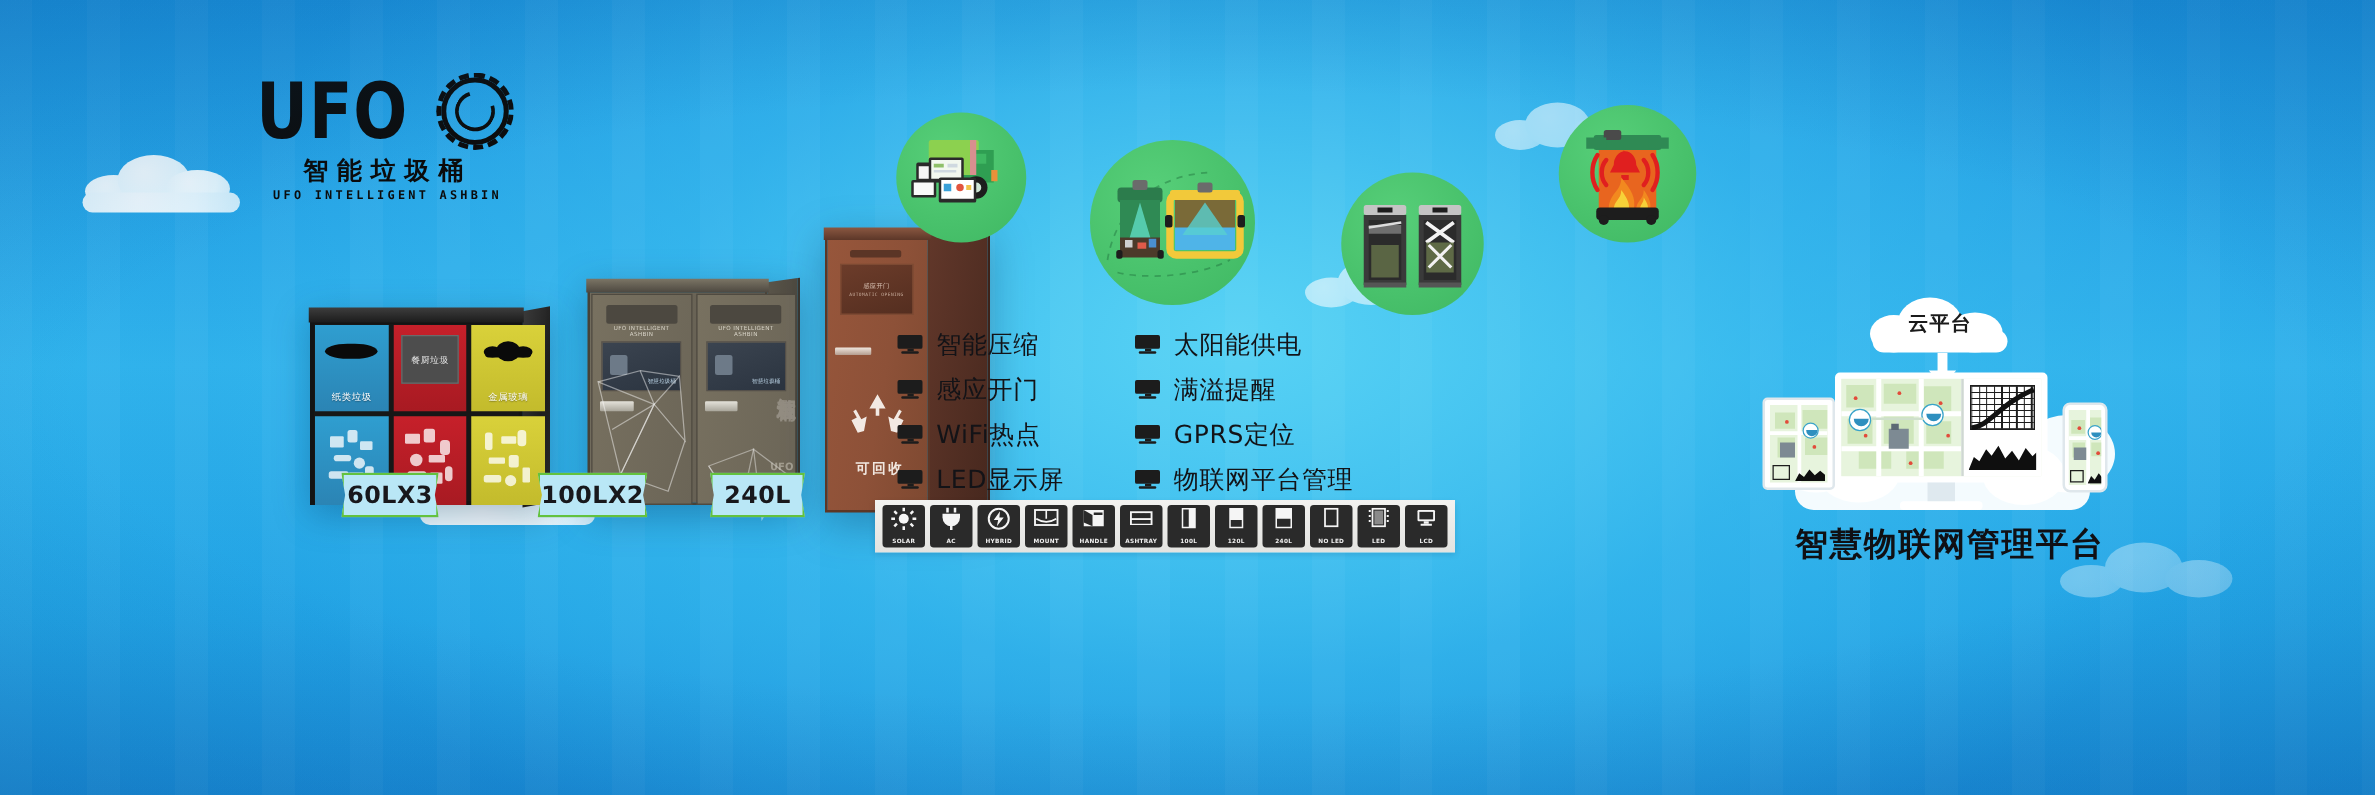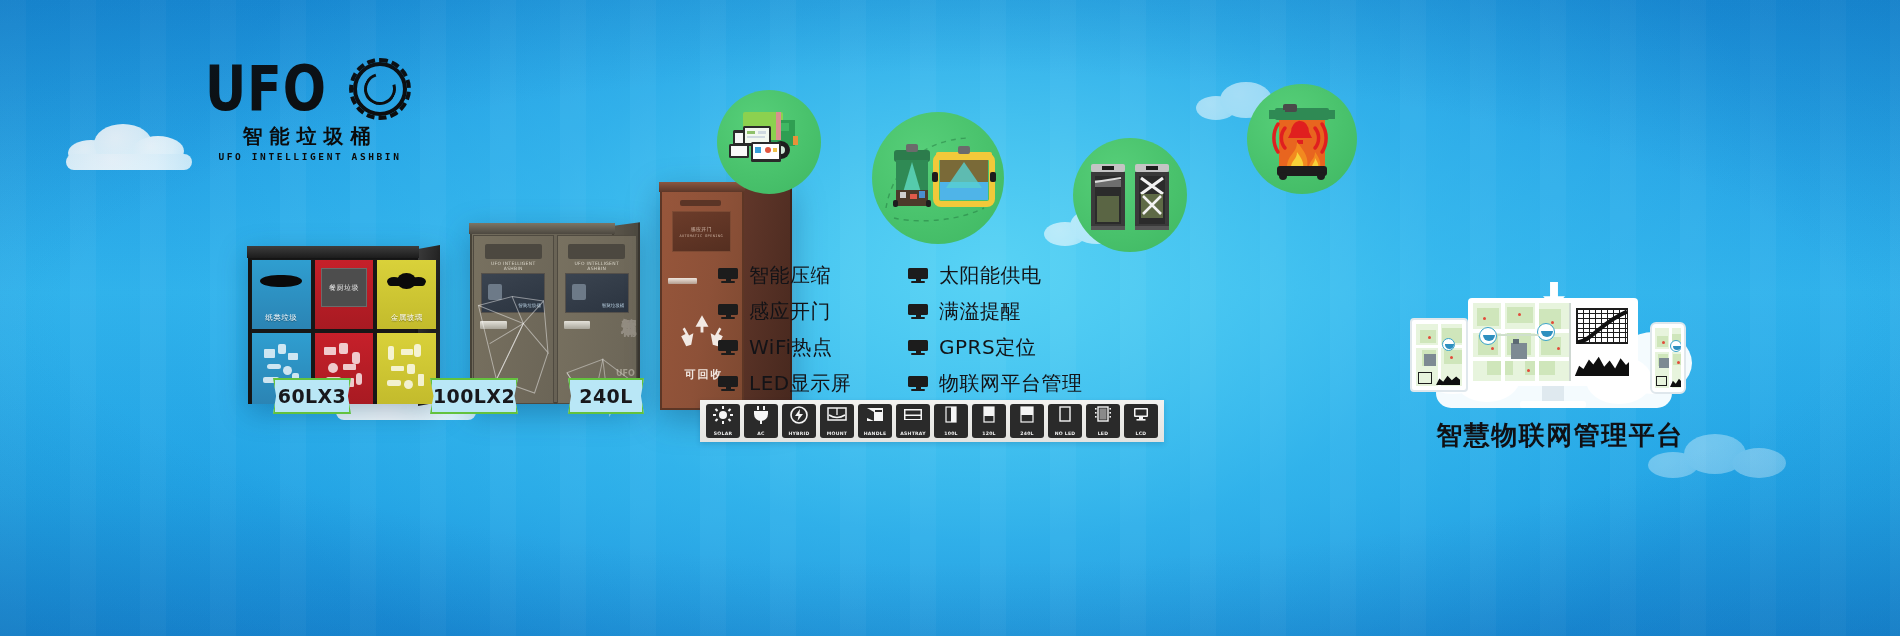--- a/index.html
+++ b/index.html
@@ -792,20 +792,27 @@
   </div>
 
   <div id="iot">
 
     <div class="bgcloud" style="left:6px; top:96px; width:74px; height:62px; opacity:.95;"></div>
     <div class="bgcloud" style="left:44px; top:118px; width:66px; height:48px; opacity:.95;"></div>
     <div class="bgcloud" style="left:206px; top:96px; width:76px; height:62px; opacity:.95;"></div>
     <div class="bgcloud" style="left:176px; top:120px; width:66px; height:48px; opacity:.95;"></div>
     <div class="bgcloud" style="left:26px; top:142px; width:236px; height:30px; border-radius:16px; opacity:.95;"></div>
 
+    <div class="iot-cloudtag">
+      <span class="bub" style="left:0px;  top:16px; width:38px; height:30px;"></span>
+      <span class="bub" style="left:22px; top:2px;  width:52px; height:42px;"></span>
+      <span class="bub" style="left:62px; top:14px; width:44px; height:32px;"></span>
+      <span class="bub" style="left:2px;  top:28px; width:108px; height:18px; border-radius:10px;"></span>
+      <span class="txt">云平台</span>
+    </div>
     <div class="iot-arrow"></div>
 
     <div class="tablet">
       <div class="mini-map">
         <span class="block" style="left:4px;  top:6px;  width:16px; height:13px;"></span>
         <span class="block" style="left:26px; top:4px;  width:20px; height:15px;"></span>
         <span class="block" style="left:6px;  top:26px; width:14px; height:16px;"></span>
         <span class="block" style="left:28px; top:26px; width:18px; height:14px;"></span>
         <span class="road" style="left:0;  top:21px; width:100%; height:3px;"></span>
         <span class="road" style="left:22px; top:0;  width:3px;  height:100%;"></span>

